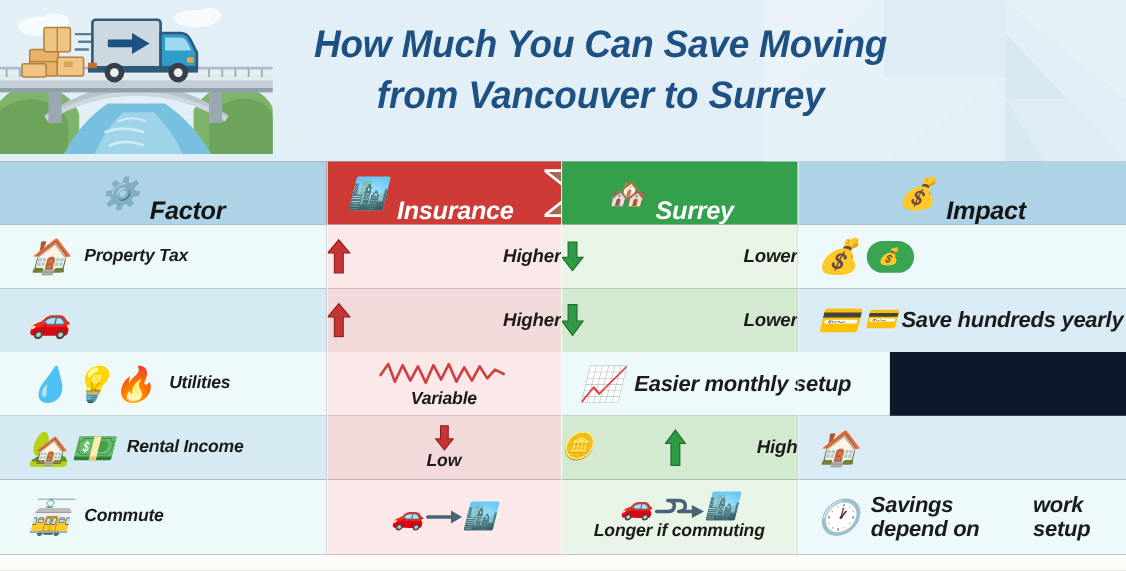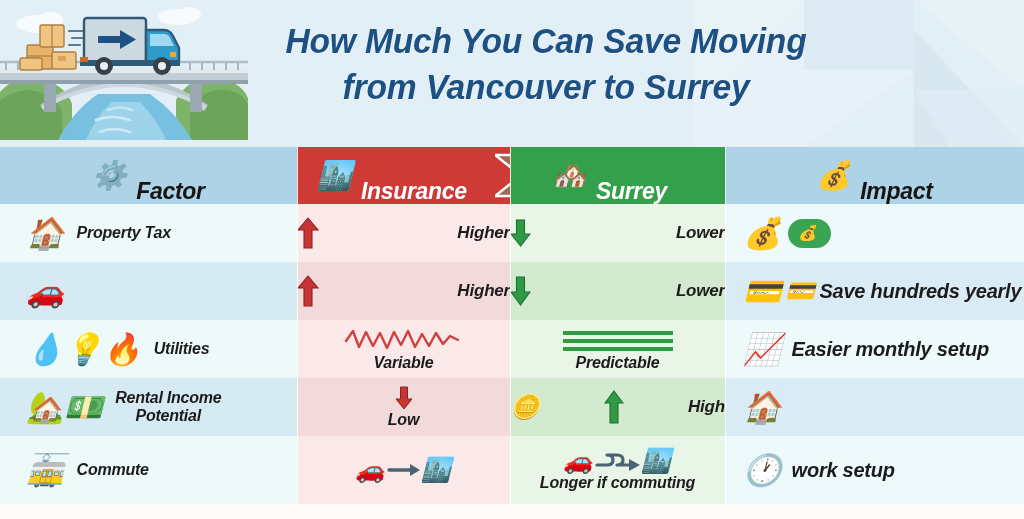--- a/index.html
+++ b/index.html
@@ -148,21 +148,21 @@
     padding: 5px 14px 6px 11px;
     border-radius: 16px;
     letter-spacing: -0.1px;
     white-space: nowrap;
   }
 
   .inline-icons { display: inline-flex; align-items: center; gap: 1px; }
 
   .arrow-up-red, .arrow-dn-grn { display: block; }
 
-  .multiline { display: flex; flex-direction: column; align-items: center; }
+  .multiline { display: flex; flex-direction: row; align-items: center; }
 
   
   .sep-v {
     position: absolute; top: 0; width: 1px; height: 100%;
     background: rgba(255,255,255,.85); z-index: 4;
   }
 
   .bottom-strip {
     position: absolute; left: 0; top: 504px;
     width: 1024px; height: 15px;
@@ -360,42 +360,31 @@
         <span class="lbl">Utilities</span>
       </div>
       <div class="cell c-van brow v-a">
         <div class="stack">
           <svg width="120" height="26" viewBox="0 0 120 26">
             <polyline points="2,14 9,4 15,20 22,5 29,19 36,6 43,21 50,5 57,18 64,4 71,20 78,7 85,19 92,6 99,17 106,9 114,13" fill="none" stroke="#d14040" stroke-width="2.4" stroke-linejoin="round" stroke-linecap="round"></polyline>
           </svg>
           <span class="cap">Variable</span>
         </div>
       </div>
-      <div class="cell c-sur brow s-a">
-        <div class="stack">
-          <svg width="118" height="26" viewBox="0 0 118 26">
-            <line x1="4" y1="6" x2="114" y2="6" stroke="#2f9b45" stroke-width="4"></line>
-            <line x1="4" y1="14" x2="114" y2="14" stroke="#2f9b45" stroke-width="4"></line>
-            <line x1="4" y1="22" x2="114" y2="22" stroke="#2f9b45" stroke-width="4"></line>
-          </svg>
-          <span class="cap">Predictable</span>
-        </div>
-      </div>
       <div class="cell c-impact brow i-a" style="padding-left:18px;gap:10px;">
         <span class="emoji-xl emoji">📈</span>
         <span class="lbl lbl-sm">Easier monthly setup</span>
       </div>
     </div>
 
     <div class="row brow">
       <div class="cell c-factor brow f-b cell-pad-l">
         <span class="emoji-xl emoji">🏡💵</span>
         <span class="lbl multiline">
           <span>Rental Income</span>
-          <span>Potential</span>
         </span>
       </div>
       <div class="cell c-van brow v-b">
         <div class="stack">
           <svg width="18" height="24" viewBox="0 0 18 24">
             <polygon points="9,23 1,13 5.5,13 5.5,1 12.5,1 12.5,13 17,13" fill="#c73434" stroke="#8f2020" stroke-width="1"></polygon>
           </svg>
           <span class="cap">Low</span>
         </div>
       </div>
@@ -437,20 +426,21 @@
               <polygon points="34,9 45,15 34,21" fill="#4a6374"></polygon>
             </svg>
             <span class="emoji-sm emoji">🏙️</span>
           </span>
           <span class="cap">Longer if commuting</span>
         </div>
       </div>
       <div class="cell c-impact brow tall i-a" style="padding-left:18px;gap:10px;">
         <span class="emoji-xl emoji">🕐</span>
         <span class="lbl lbl-sm multiline">
+          <span>Savings depend on</span>
           <span>work setup</span>
         </span>
       </div>
     </div>
 
     <div class="sep-v" style="left:297px;"></div>
     <div class="sep-v" style="left:510px;"></div>
     <div class="sep-v" style="left:725px;"></div>
   </div>
 

